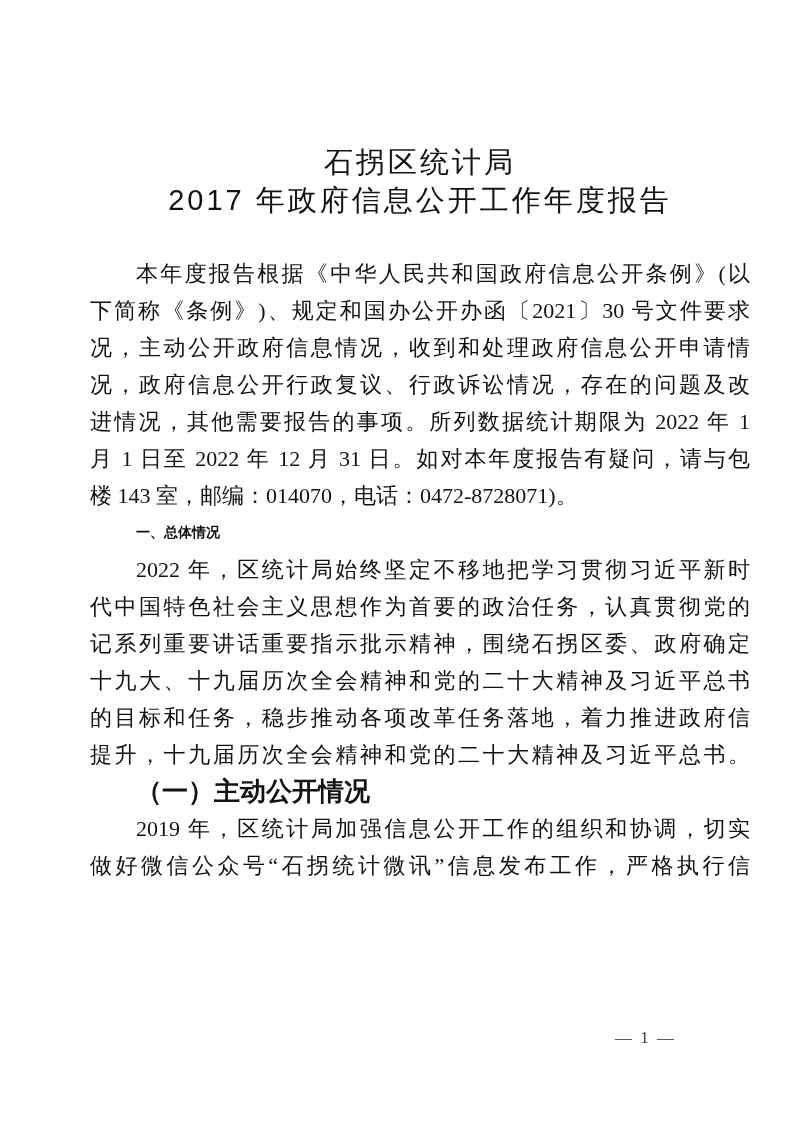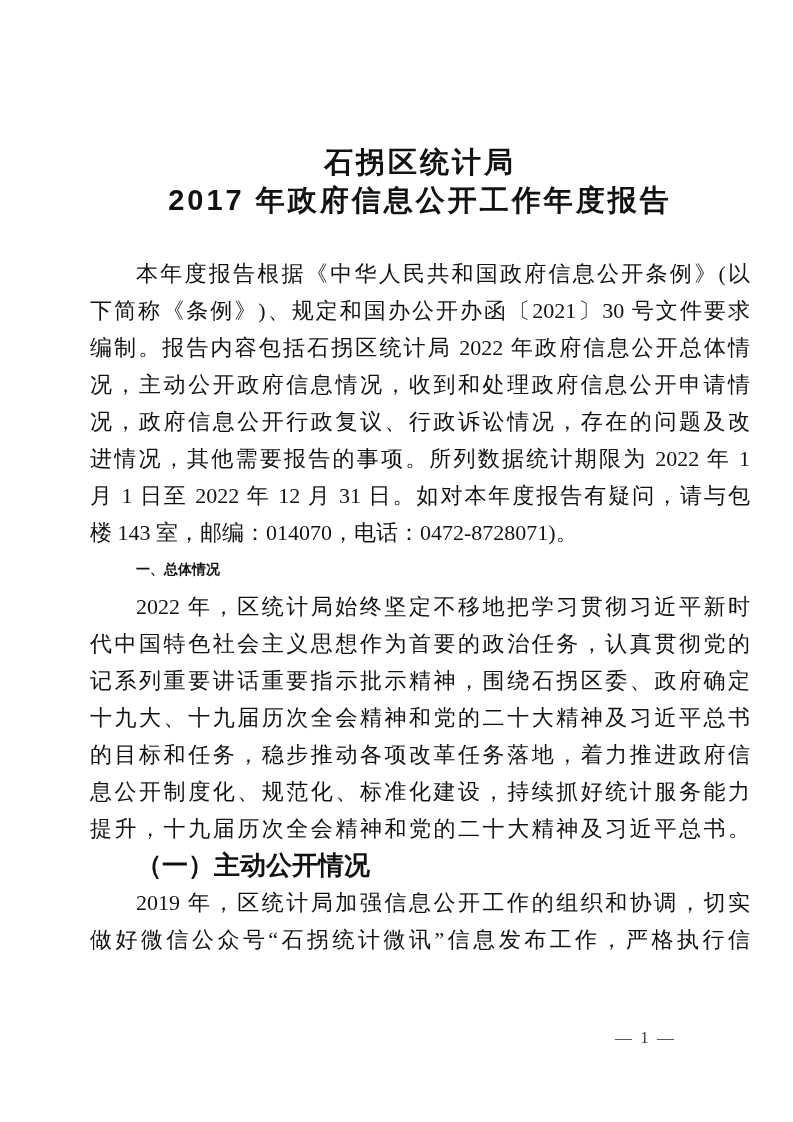--- a/index.html
+++ b/index.html
@@ -8,21 +8,21 @@
     width:793px;height:1122px;
     background:#ffffff;
     color:#121212;
     overflow:hidden;
     font-family:"Liberation Serif","DejaVu Serif",serif;
   }
   .doc-title{
     margin:143px 43px 36px 90px;
     text-align:center;
     font-family:"Liberation Sans","DejaVu Sans",sans-serif;
-    font-weight:bold;
+    font-weight:normal;
     font-size:29px;
     line-height:38px;
     letter-spacing:3px;
   }
   .body-text{
     margin:0 43px 0 90px;
     font-size:22px;
     line-height:37px;
   }
   .line{
@@ -61,37 +61,35 @@
   <div class="doc-title">
     <div>石拐区统计局</div>
     <div>2017 年政府信息公开工作年度报告</div>
   </div>
 
   <div class="body-text">
 
     <div>
       <div class="line indent">本年度报告根据《中华人民共和国政府信息公开条例》(以</div>
       <div class="line">下简称《条例》)、规定和国办公开办函〔2021〕30 号文件要求</div>
-      <div class="line">编制。报告内容包括石拐区统计局 2022 年政府信息公开总体情</div>
       <div class="line">况，主动公开政府信息情况，收到和处理政府信息公开申请情</div>
       <div class="line">况，政府信息公开行政复议、行政诉讼情况，存在的问题及改</div>
       <div class="line">进情况，其他需要报告的事项。所列数据统计期限为 2022 年 1</div>
       <div class="line">月 1 日至 2022 年 12 月 31 日。如对本年度报告有疑问，请与包</div>
       <div class="line end">楼 143 室，邮编：014070，电话：0472-8728071)。</div>
     </div>
 
     <div class="h1 indent">一、总体情况</div>
 
     <div>
       <div class="line indent">2022 年，区统计局始终坚定不移地把学习贯彻习近平新时</div>
       <div class="line">代中国特色社会主义思想作为首要的政治任务，认真贯彻党的</div>
       <div class="line">记系列重要讲话重要指示批示精神，围绕石拐区委、政府确定</div>
       <div class="line">十九大、十九届历次全会精神和党的二十大精神及习近平总书</div>
       <div class="line">的目标和任务，稳步推动各项改革任务落地，着力推进政府信</div>
-      <div class="line">息公开制度化、规范化、标准化建设，持续抓好统计服务能力</div>
       <div class="line">提升，十九届历次全会精神和党的二十大精神及习近平总书。</div>
     </div>
 
     <div class="h2 indent">（一）主动公开情况</div>
 
     <div>
       <div class="line indent">2019 年，区统计局加强信息公开工作的组织和协调，切实</div>
       <div class="line">做好微信公众号“石拐统计微讯”信息发布工作，严格执行信</div>
     </div>
 

